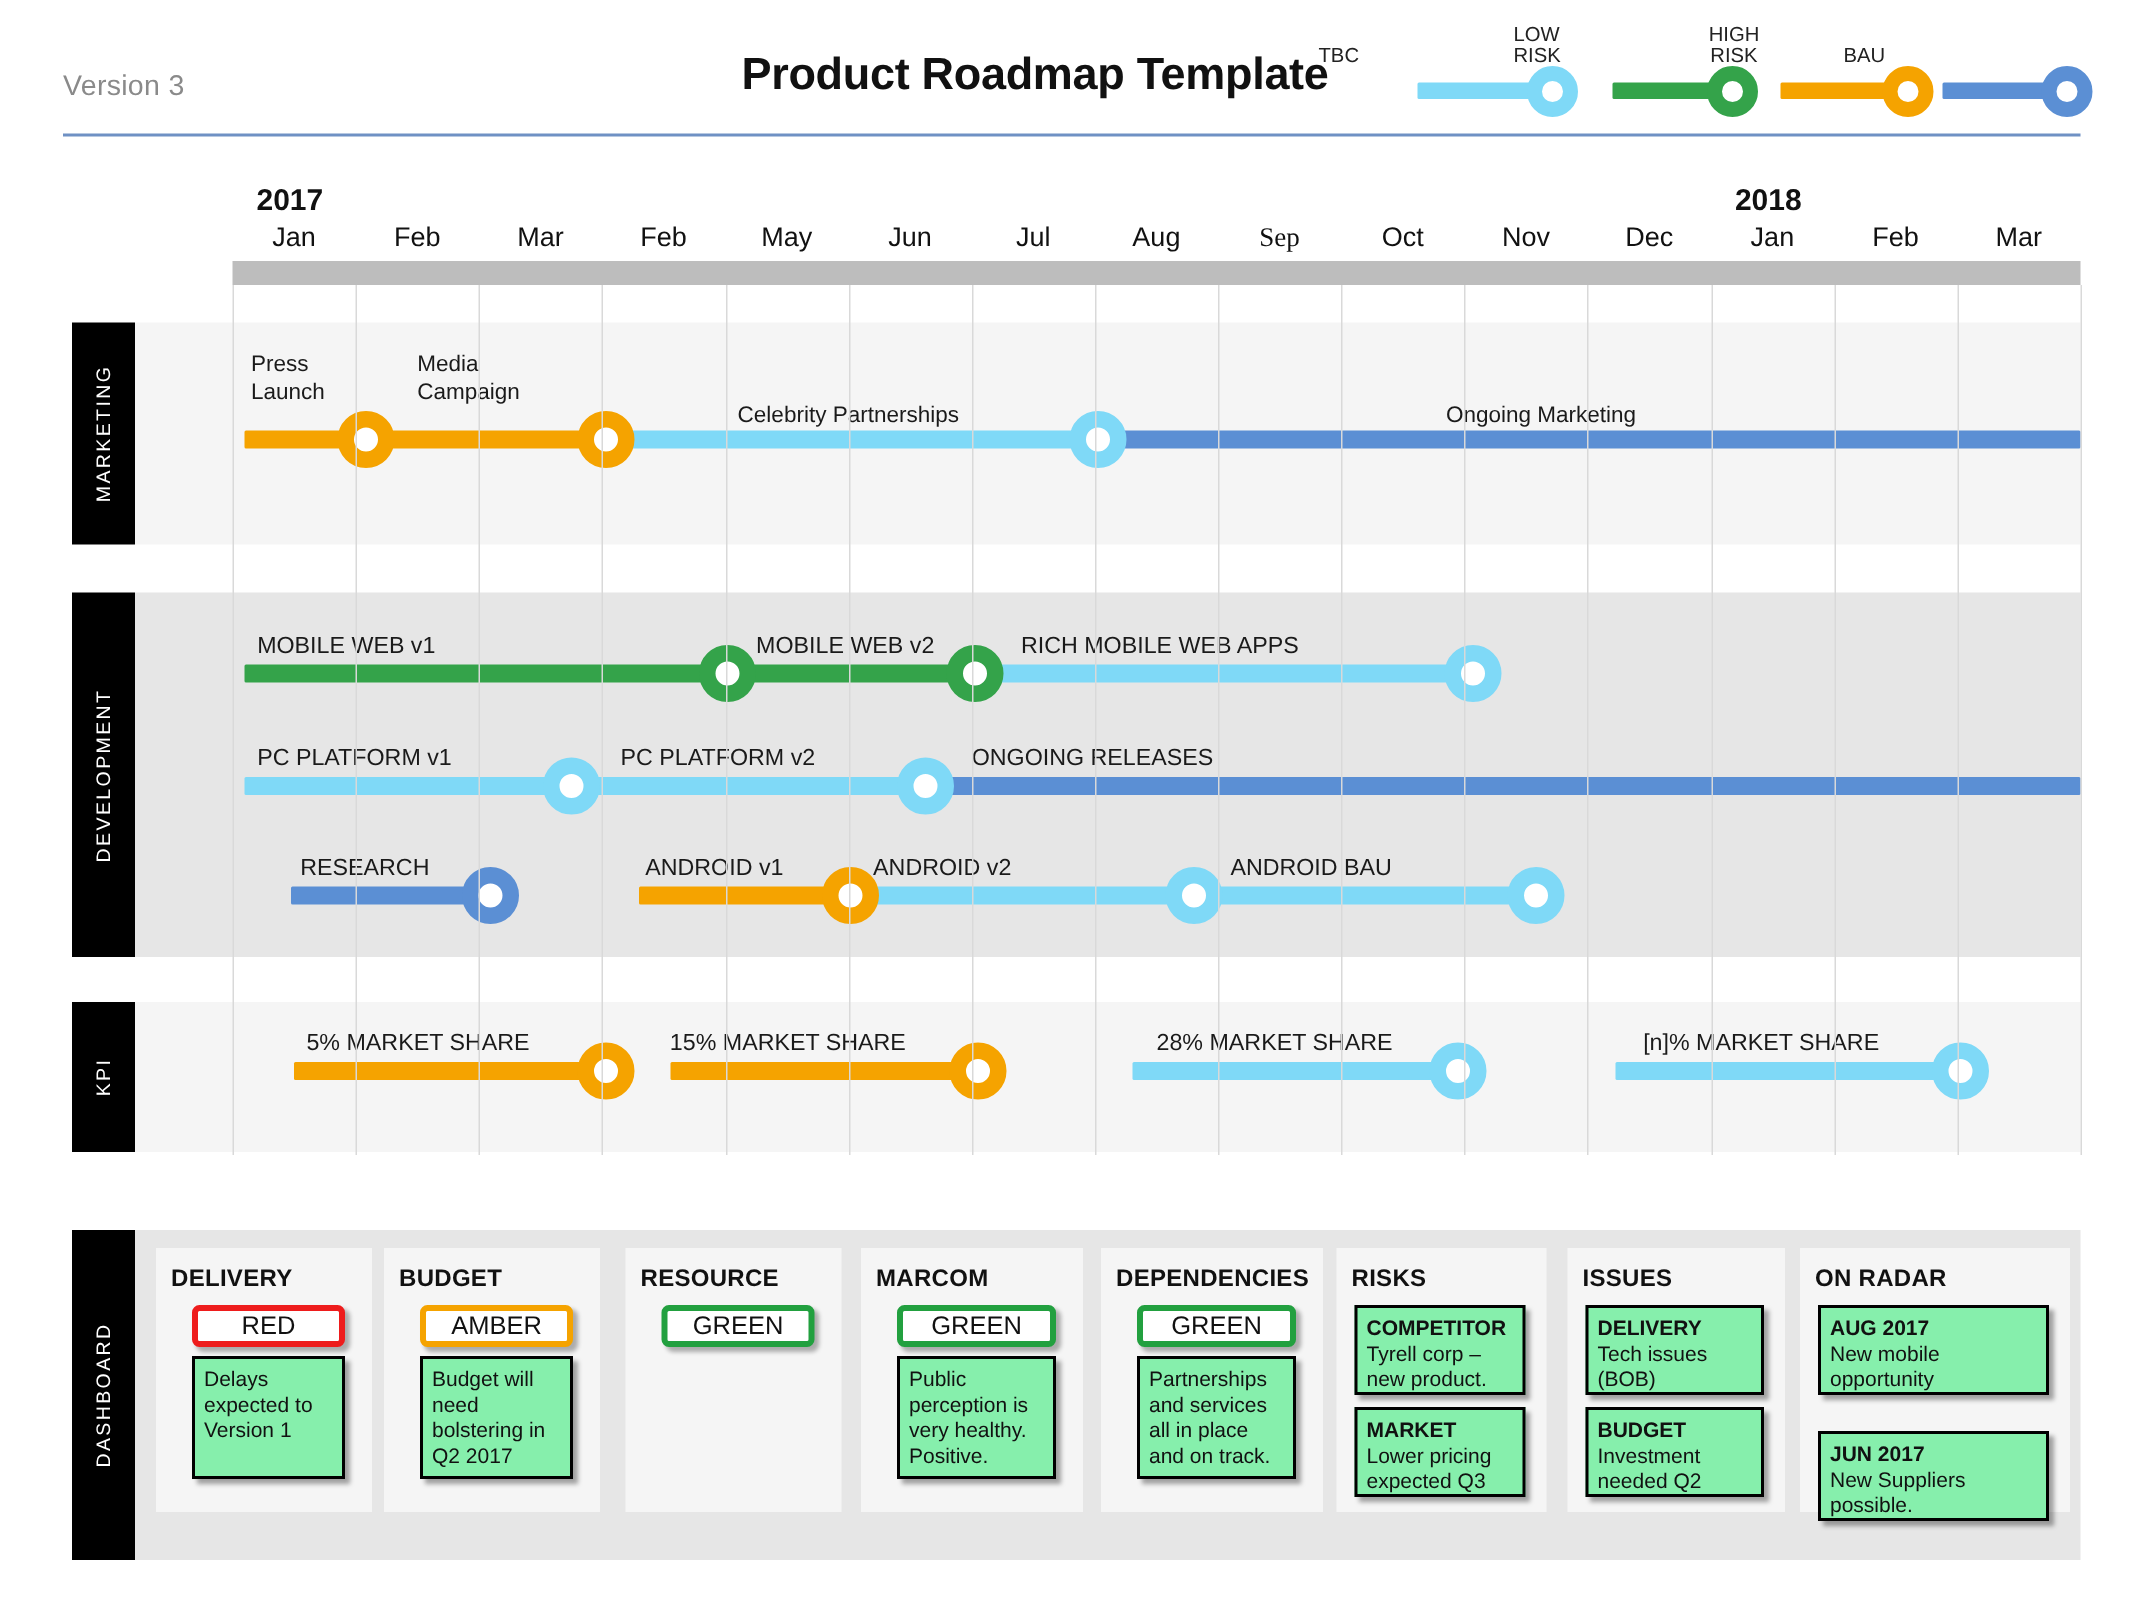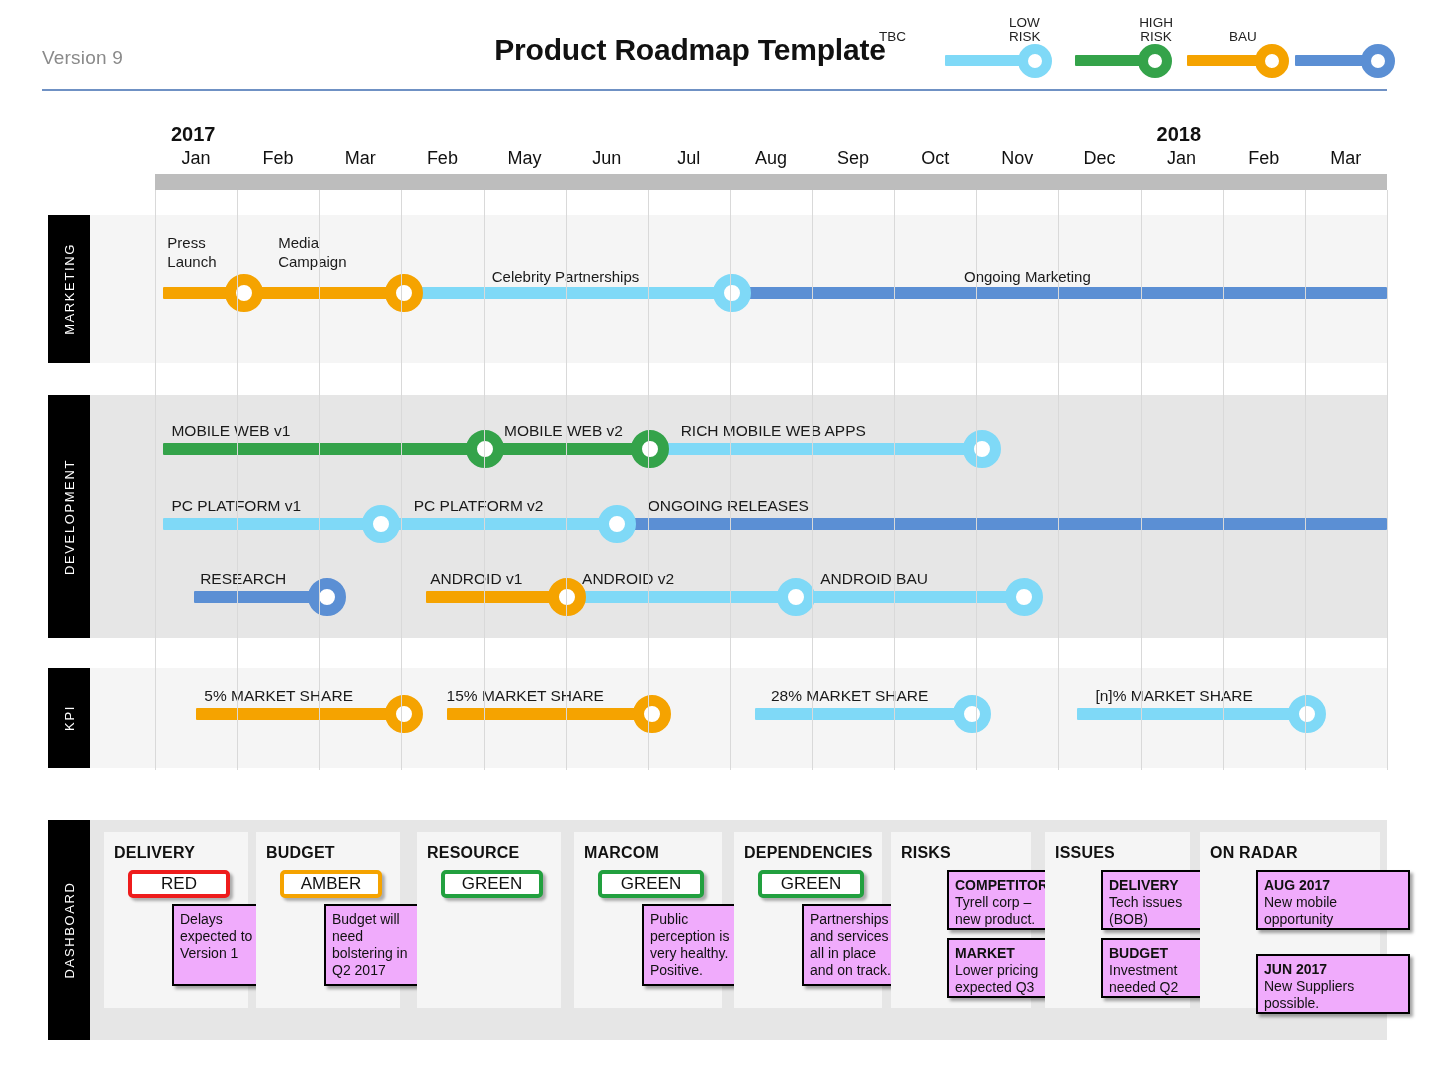--- a/index.html
+++ b/index.html
@@ -41,29 +41,29 @@
   .blabel.cap{font-size:15.5px;}
 
   
   #dash{position:absolute;left:90px;top:820px;width:1297px;height:220px;background:#e6e6e6;}
   #dashlabel{position:absolute;left:48px;top:820px;width:42px;height:220px;background:#000;}
   #dashlabel span{position:absolute;left:50%;top:50%;transform:translate(-50%,-50%) rotate(-90deg);white-space:nowrap;color:#fff;font-size:13px;letter-spacing:1.6px;}
   .panel{position:absolute;top:12px;background:#f5f5f5;box-sizing:border-box;padding:0;}
   .ptitle{position:absolute;left:10px;top:12px;font-size:16px;font-weight:bold;color:#111;letter-spacing:.2px;}
   .rag{position:absolute;background:#fff;border-style:solid;border-width:4px;border-radius:5px;
         text-align:center;font-size:17px;color:#111;box-sizing:border-box;box-shadow:3px 3px 3px rgba(0,0,0,.30);}
-  .note{position:absolute;background:#f0abfc;border:2.5px solid #000;box-sizing:border-box;
-        font-size:14px;color:#111;line-height:17px;padding:5px 6px;white-space:pre-line;box-shadow:3px 3px 3px rgba(0,0,0,.35);margin-left:44px;}
+  .note{position:absolute;background:#86efac;border:2.5px solid #000;box-sizing:border-box;
+        font-size:14px;color:#111;line-height:17px;padding:5px 6px;white-space:pre-line;box-shadow:3px 3px 3px rgba(0,0,0,.35);}
   .note b{font-weight:bold;display:block;}
 </style>
 </head>
 <body>
 
 <div id="header">
-  <div id="version">Version 9</div>
+  <div id="version">Version 3</div>
   <div id="title">Product Roadmap Template</div>
   <div id="header-rule"></div>
   <div id="legend">
       <div class="lg" style="left: 0px;">
         <div class="lgbar" style="width: 85px; background: rgb(127, 217, 247);"></div>
         <div class="lgdot" style="left: 73px; border-color: rgb(127, 217, 247);"></div>
         <div class="lglabel" style="left: -66px; top: -14px; transform: none; text-align: left; width: 70px;">TBC</div>
       </div>
       <div class="lg" style="left: 130px;">
         <div class="lgbar" style="width: 75px; background: rgb(52, 163, 74);"></div>
@@ -91,21 +91,21 @@
   </div>
 <div id="tl-months">
     <div class="mon" style="left: 155px;">Jan</div>
     <div class="mon" style="left: 237.133px;">Feb</div>
     <div class="mon" style="left: 319.267px;">Mar</div>
     <div class="mon" style="left: 401.4px;">Feb</div>
     <div class="mon" style="left: 483.533px;">May</div>
     <div class="mon" style="left: 565.667px;">Jun</div>
     <div class="mon" style="left: 647.8px;">Jul</div>
     <div class="mon" style="left: 729.933px;">Aug</div>
-    <div class="mon" style="left: 812.067px;">Sep</div>
+    <div class="mon" style="left: 812.067px; font-family: Liberation Serif, serif;">Sep</div>
     <div class="mon" style="left: 894.2px;">Oct</div>
     <div class="mon" style="left: 976.333px;">Nov</div>
     <div class="mon" style="left: 1058.47px;">Dec</div>
     <div class="mon" style="left: 1140.6px;">Jan</div>
     <div class="mon" style="left: 1222.73px;">Feb</div>
     <div class="mon" style="left: 1304.87px;">Mar</div>
   </div>
 <div id="graybar"></div>
 
 <div id="lanes-root">

